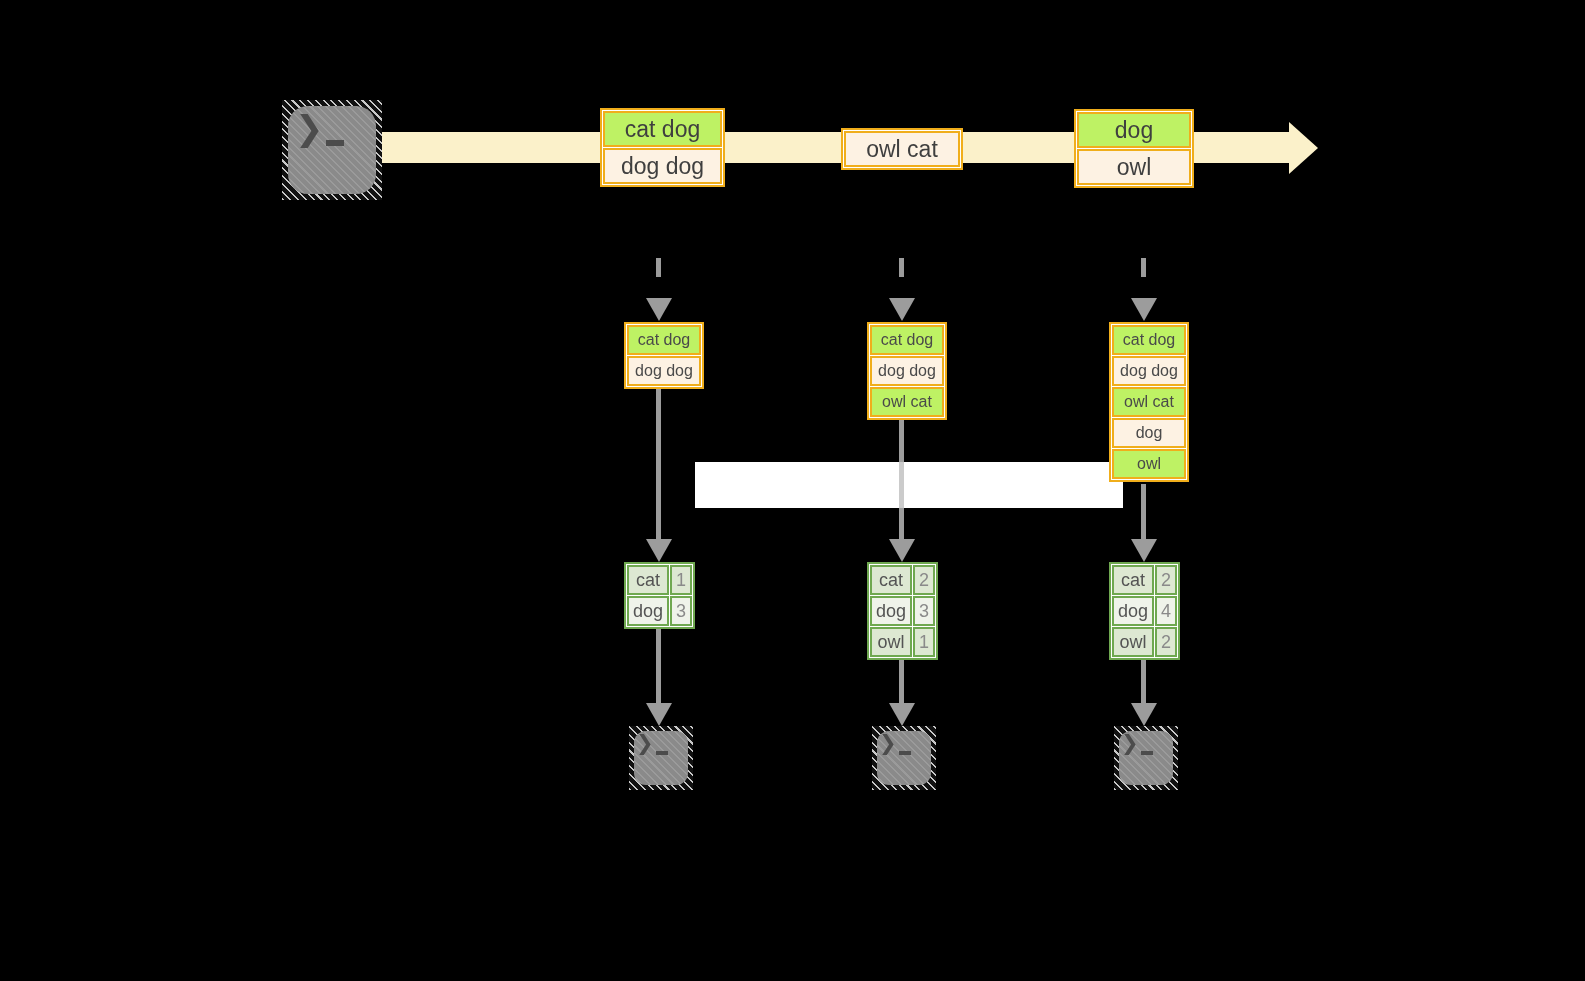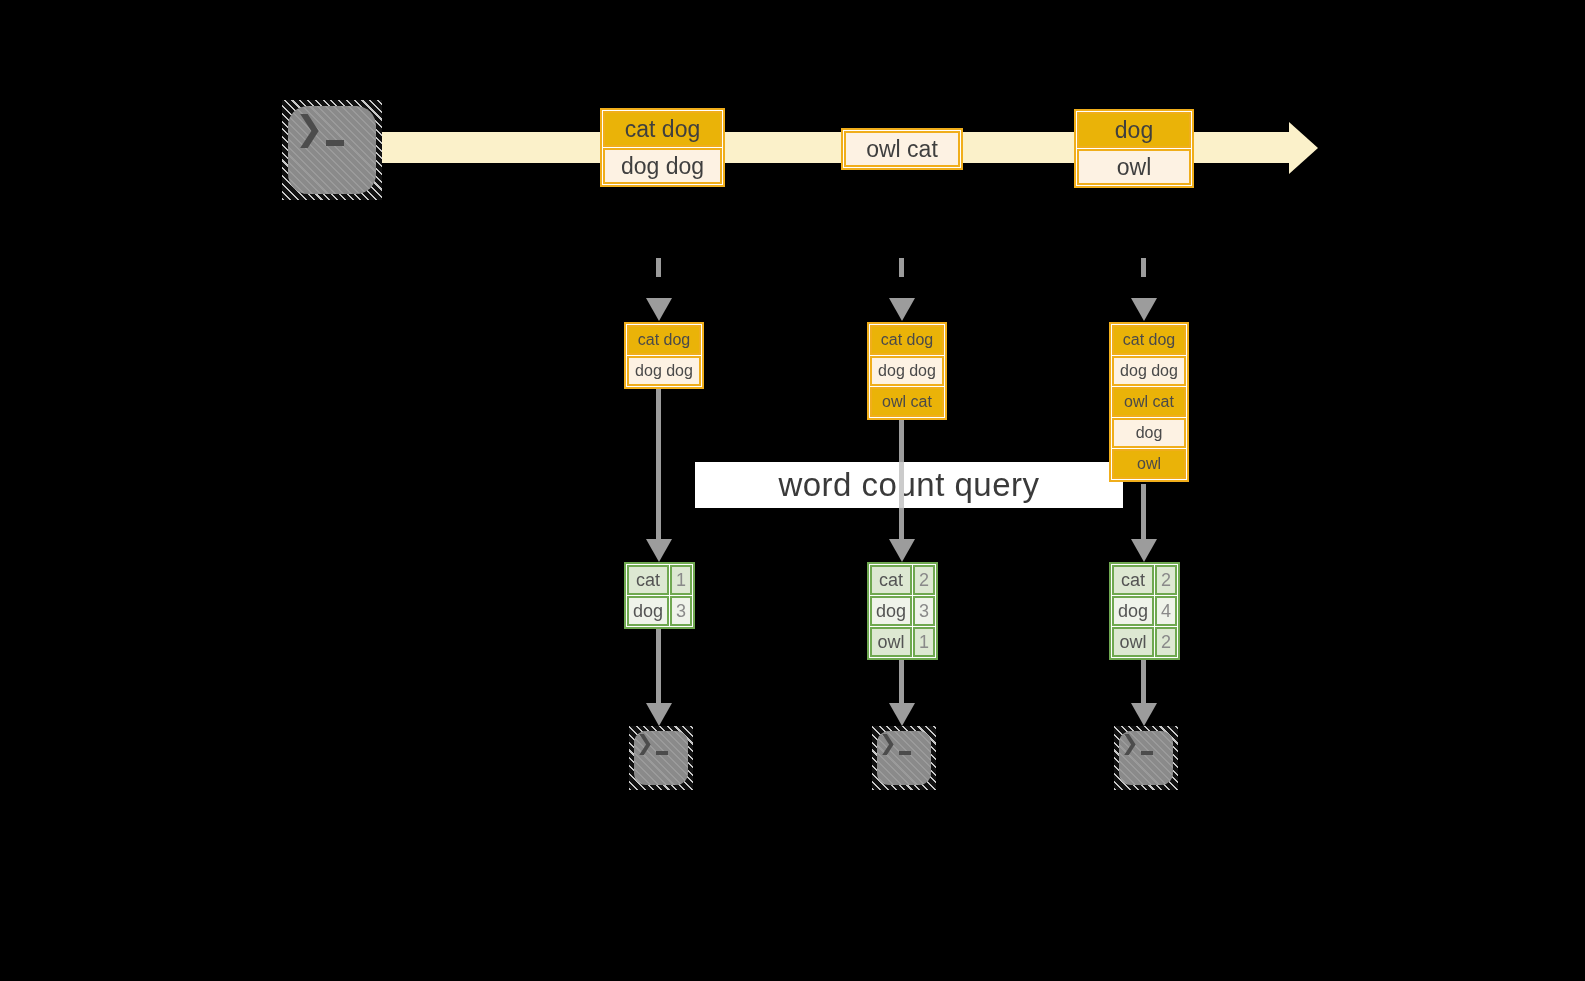--- a/index.html
+++ b/index.html
@@ -32,21 +32,21 @@
   .term-sm{width:64px;height:64px;top:726px;}
   .term-sm .term-body{inset:5px;border-radius:12px;}
   .term-sm .term-chev{left:7px;top:6px;font-size:21px;}
   .term-sm .term-dash{left:27px;top:25px;width:12px;height:4px;}
 
   
   .obox{background:#fff;border:2px solid #f0ae1b;padding:1px;
         display:flex;flex-direction:column;gap:1px;}
   .ocell{border:2px solid #f0ae1b;display:flex;align-items:center;justify-content:center;
          color:#3f3f3f;}
-  .fill-a{background:#eab308;}
+  .fill-a{background:#bef264;}
   .fill-b{background:#fdf2e3;}
   .msg .ocell{height:32px;font-size:23px;}
   .buf .ocell{height:26px;font-size:16px;color:#4a4a4a;}
   .msg1{left:600px;top:108px;width:119px;}
   .msg2{left:841px;top:128px;width:116px;}
   .msg3{left:1074px;top:109px;width:114px;}
   .buf{width:74px;top:322px;}
   .buf1{left:624px;} .buf2{left:867px;} .buf3{left:1109px;}
 
   
@@ -94,21 +94,20 @@
 
 <div class="abs layer-arrows vline cx1" style="top:628px;height:78px;"></div>
 <div class="abs layer-arrows ahead hx1" style="top:703px;"></div>
 <div class="abs layer-arrows vline cx2" style="top:658px;height:48px;"></div>
 <div class="abs layer-arrows ahead hx2" style="top:703px;"></div>
 <div class="abs layer-arrows vline cx3" style="top:658px;height:48px;"></div>
 <div class="abs layer-arrows ahead hx3" style="top:703px;"></div>
 
 <div class="abs layer-banner banner">
   <div class="banner-line"></div>
-  <span class="banner-label">word count query</span>
 </div>
 
 <div class="abs layer-boxes term term-big">
   <div class="term-body"></div>
   <div class="term-chev">❯</div>
   <div class="term-dash"></div>
 </div>
 
 <div class="abs layer-boxes obox msg msg1">
   <div class="ocell fill-a">cat dog</div>

